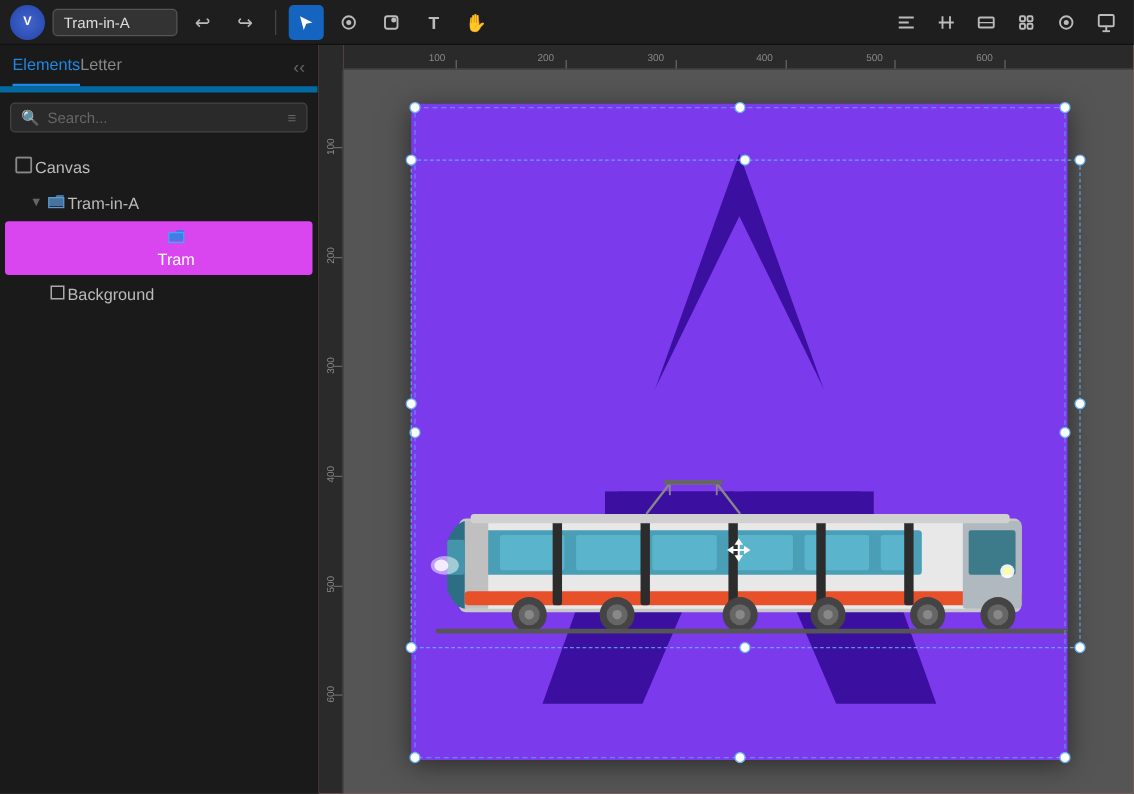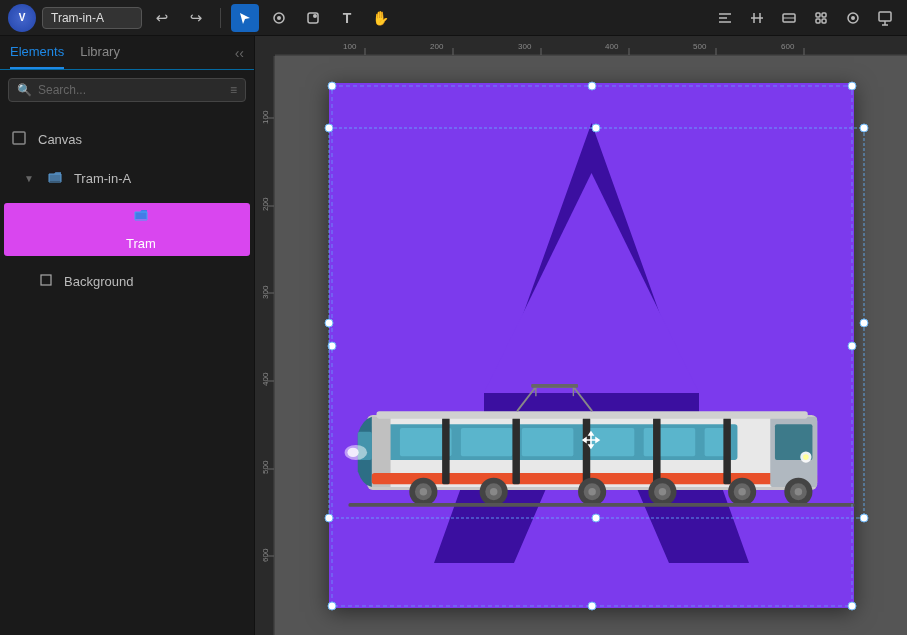--- a/index.html
+++ b/index.html
@@ -60,22 +60,21 @@
       background: #1a1a1a;
       border-right: 1px solid #111;
       display: flex;
       flex-direction: column;
       flex-shrink: 0;
     }
     .sidebar-tabs {
       display: flex;
       align-items: center;
       padding: 8px 10px 0;
-      gap: 16px;
-      border-bottom: 1px solid #0369a1;
+      border-bottom: 5px solid #0369a1;
     }
     .sidebar-tab {
       font-size: 13px;
       color: #888;
       padding-bottom: 8px;
       cursor: pointer;
       border-bottom: 2px solid transparent;
     }
     .sidebar-tab.active {
       color: #1e88e5;
@@ -110,25 +109,25 @@
     .search-icon { color: #666; font-size: 12px; }
     .search-menu-icon { color: #666; font-size: 12px; cursor: pointer; }
 
     
     .tree { flex: 1; overflow-y: auto; padding: 4px 0; }
     .tree-item {
       display: flex;
       align-items: center;
       padding: 5px 8px;
       cursor: pointer;
-      gap: 12px;
+      gap: 2px;
       font-size: 13px;
       color: #bbb;
       border-radius: 3px;
-      margin: 12px 4px;
+      margin: 2px 4px;
     }
     .tree-item.selected { background: #d946ef; color: white; flex-direction: column; }
     .tree-item.selected .tree-icon { color: white; }
     .tree-indent-1 { padding-left: 20px; }
     .tree-indent-2 { padding-left: 36px; }
     .tree-icon { font-size: 14px; color: #888; flex-shrink: 0; }
     .tree-icon.folder { color: #5b9bd5; }
     .tree-icon.folder-blue { color: #1e88e5; }
     .tree-icon.pentagon { color: #aaa; }
     .tree-icon.rect { color: #aaa; }
@@ -282,21 +281,21 @@
         </svg>
     </button>
   </div>
 </div>
 
 <div class="main-area">
 
   <div class="sidebar">
     <div class="sidebar-tabs">
       <div class="sidebar-tab active">Elements</div>
-      <div class="sidebar-tab">Library</div>
+      <div class="sidebar-tab">Letter</div>
       <div class="sidebar-collapse">‹‹</div>
     </div>
 
     <div class="search-bar">
       <span class="search-icon">🔍</span>
       <input type="text" placeholder="Search..." style="">
       <span class="search-menu-icon">≡</span>
     </div>
 
     <div class="tree">

